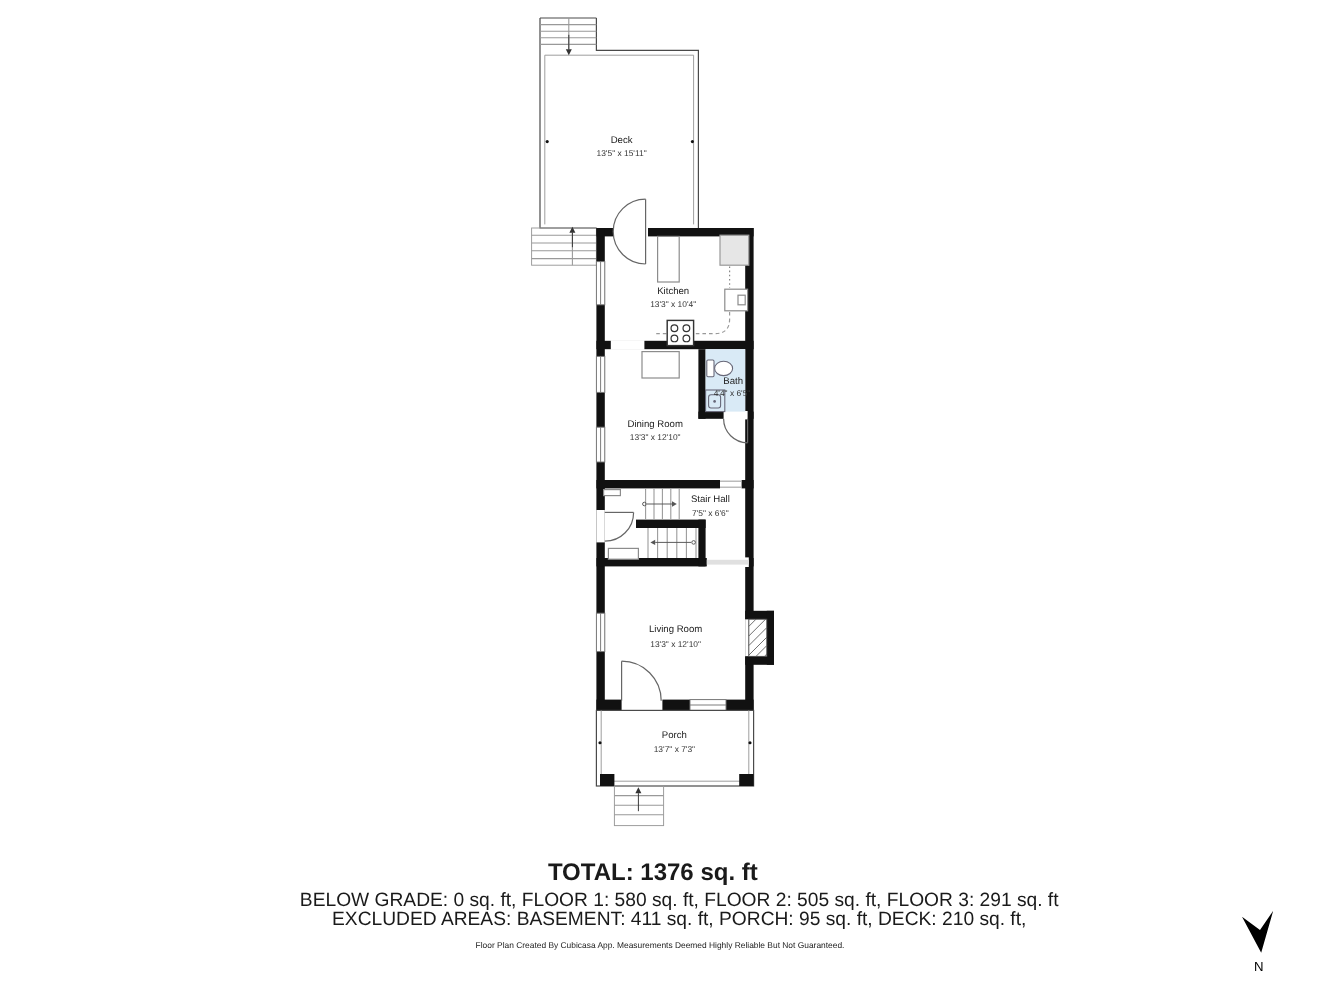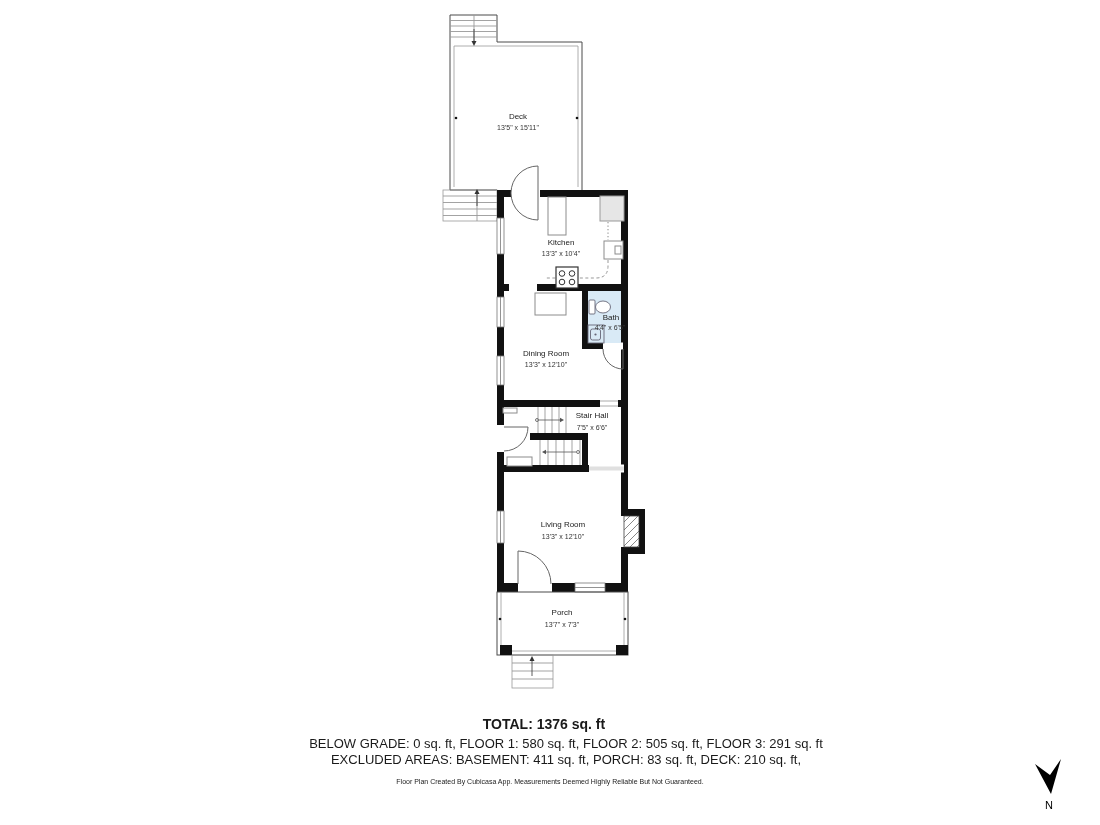--- a/index.html
+++ b/index.html
@@ -10,22 +10,22 @@
   .wall{fill:#111;}
   .thin{stroke:#4a4a4a;stroke-width:1;fill:none;}
   .inner{stroke:#9a9a9a;stroke-width:0.8;fill:none;}
   .fix{stroke:#8c8c8c;stroke-width:1;fill:#fff;}
   .door{stroke:#666;stroke-width:1;fill:none;}
   .tread{stroke:#999;stroke-width:0.9;}
   .dash{stroke:#999;stroke-width:1;fill:none;stroke-dasharray:3,2.5;}
   .dot{stroke:#888;stroke-width:1;fill:none;stroke-dasharray:1.3,2.2;}
   .hatch{stroke:#555;stroke-width:0.7;}
   #summary{position:absolute;left:0;right:0;top:716px;text-align:center;color:#1a1a1a;}
-  #summary .total{font-size:14px;font-weight:bold;margin:0 12px 4px 0;}
-  #summary .sline{font-size:13px;line-height:16px;margin:0;padding-left:32px;}
+  #summary .total{font-size:20px;font-weight:bold;margin:0 12px 4px 0;}
+  #summary .sline{font-size:16px;line-height:16px;margin:0;padding-left:32px;}
   #summary .footer{font-size:7px;margin-top:10px;color:#222;}
   #compass{position:absolute;left:1028px;top:752px;}
   #compass text{font-size:11px;fill:#000;text-anchor:middle;font-family:"Liberation Sans",sans-serif;}
 </style>
 </head>
 <body>
 
 <svg id="plan" width="1100" height="825" viewBox="0 0 1100 825">
 
   <g>
@@ -234,20 +234,20 @@
       <line x1="532" y1="661" x2="532" y2="676" stroke="#333" stroke-width="0.8"></line>
     </g>
     <text class="room-name" x="562" y="615">Porch</text>
     <text class="room-dims" x="562" y="627">13'7" x 7'3"</text>
   </g>
 </svg>
 
 <div id="summary">
   <p class="total">TOTAL: 1376 sq. ft</p>
   <p class="sline">BELOW GRADE: 0 sq. ft, FLOOR 1: 580 sq. ft, FLOOR 2: 505 sq. ft, FLOOR 3: 291 sq. ft</p>
-  <p class="sline">EXCLUDED AREAS: BASEMENT: 411 sq. ft, PORCH: 83 sq. ft, DECK: 210 sq. ft,</p>
+  <p class="sline">EXCLUDED AREAS: BASEMENT: 411 sq. ft, PORCH: 95 sq. ft, DECK: 210 sq. ft,</p>
   <div class="footer">Floor Plan Created By Cubicasa App. Measurements Deemed Highly Reliable But Not Guaranteed.</div>
 </div>
 
 <svg id="compass" width="44" height="64" viewBox="0 0 44 64">
   <polygon points="7,12 22,23 33,7 23,42" fill="#000"></polygon>
   <text x="21" y="57">N</text>
 </svg>
 
 </body></html>

